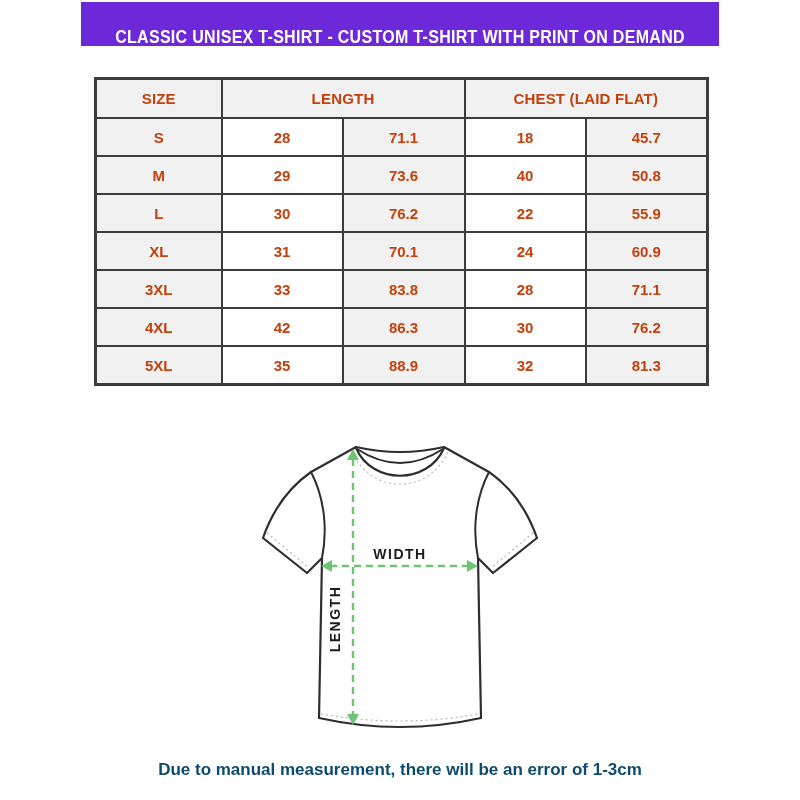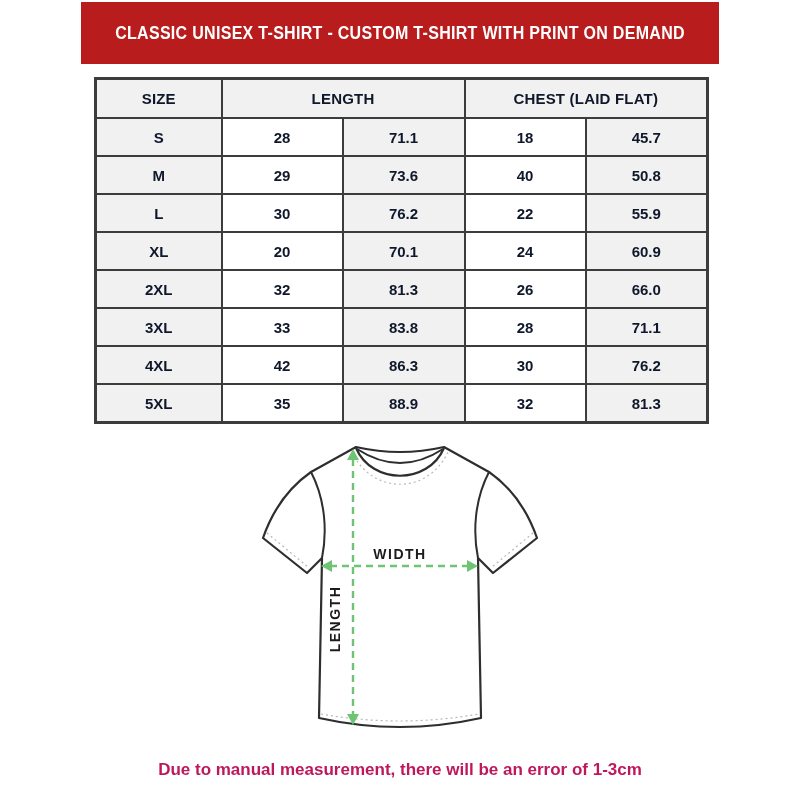--- a/index.html
+++ b/index.html
@@ -2,47 +2,47 @@
 <html><head>
 <meta charset="utf-8">
 <style>
   html,body{margin:0;padding:0;background:#ffffff;}
   .canvas{
     position:relative;width:800px;height:800px;background:#ffffff;
     font-family:"Liberation Sans",sans-serif;overflow:hidden;
   }
   
   .banner{
-    position:absolute;left:81px;top:2px;width:638px;height:62px;
-    background:#b91c1c;display:flex;align-items:center;justify-content:center;
+    position:absolute;left:81px;top:2px;width:638px;height:44px;
+    background:#6d28d9;display:flex;align-items:flex-end;justify-content:center;
   }
   .banner-title{
     color:#ffffff;font-weight:bold;font-size:16px;letter-spacing:.3px;
     white-space:nowrap;transform:scaleY(1.18);
   }
   
   .size-table{
     position:absolute;left:94px;top:77px;width:612px;
     border-collapse:collapse;table-layout:fixed;
     border:3px solid #3c3c3c;
   }
   .size-table th,.size-table td{
     border:2px solid #3c3c3c;text-align:center;vertical-align:middle;
-    font-weight:bold;color:#0f172a;padding:0;
+    font-weight:bold;color:#c2410c;padding:0;
   }
   .size-table th{height:37px;background:#f1f1f1;font-size:15px;letter-spacing:.2px;}
   .size-table td{height:36px;font-size:15px;}
   .size-table td.gray{background:#f1f1f1;}
   .size-table td.white{background:#ffffff;border-radius:9px;}
   
   .diagram{position:absolute;left:250px;top:433px;}
   
   .footer-note{
     position:absolute;left:0;top:760px;width:800px;text-align:center;
-    color:#be185d;font-weight:bold;font-size:17px;
+    color:#0c4a6e;font-weight:bold;font-size:17px;
   }
 </style>
 </head>
 <body>
 
 <div class="canvas">
 
   <div class="banner">
     <span class="banner-title">CLASSIC UNISEX T-SHIRT - CUSTOM T-SHIRT WITH PRINT ON DEMAND</span>
   </div>
@@ -79,31 +79,24 @@
       </tr>
       <tr>
         <td class="gray">L</td>
         <td class="white">30</td>
         <td class="gray">76.2</td>
         <td class="white">22</td>
         <td class="gray">55.9</td>
       </tr>
       <tr>
         <td class="gray">XL</td>
-        <td class="white">20</td>
+        <td class="white">31</td>
         <td class="gray">70.1</td>
         <td class="white">24</td>
         <td class="gray">60.9</td>
-      </tr>
-      <tr>
-        <td class="gray">2XL</td>
-        <td class="white">32</td>
-        <td class="gray">81.3</td>
-        <td class="white">26</td>
-        <td class="gray">66.0</td>
       </tr>
       <tr>
         <td class="gray">3XL</td>
         <td class="white">33</td>
         <td class="gray">83.8</td>
         <td class="white">28</td>
         <td class="gray">71.1</td>
       </tr>
       <tr>
         <td class="gray">4XL</td>

